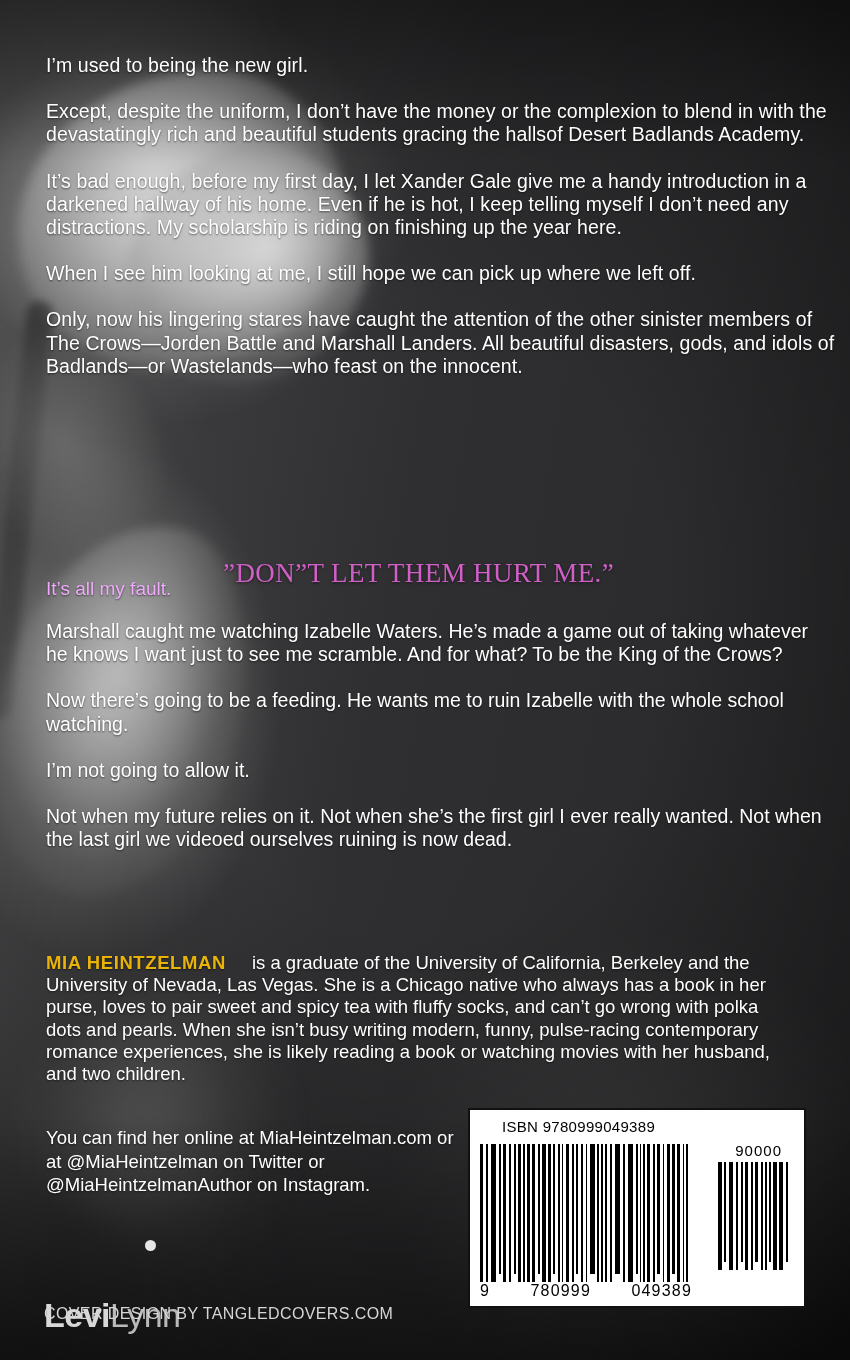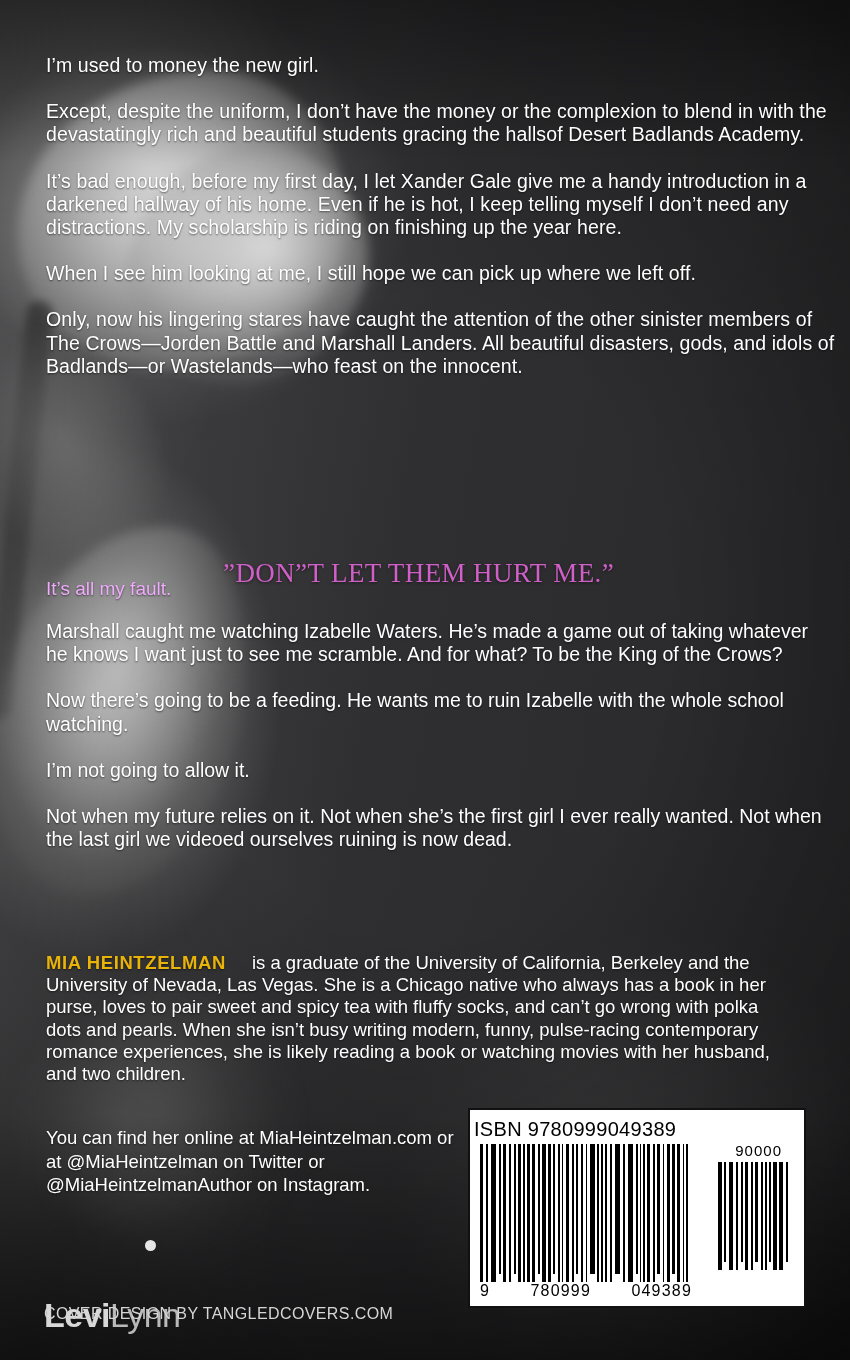--- a/index.html
+++ b/index.html
@@ -167,23 +167,23 @@
     left: 468px;
     top: 1108px;
     width: 338px;
     height: 200px;
     background: #ffffff;
     border: 2px solid #111;
     box-sizing: border-box;
   }
   .isbn-text {
     position: absolute;
-    left: 4px;
+    left: 32px;
     top: 8px;
-    font-size: 20px;
+    font-size: 15px;
     color: #000;
     font-family: "Liberation Sans", sans-serif;
     letter-spacing: 0.3px;
   }
   .supp-text {
     position: absolute;
     right: 22px;
     top: 32px;
     font-size: 15px;
     color: #000;
@@ -231,21 +231,21 @@
   <div class="bg-base"></div>
   <div class="bg-petal p1"></div>
   <div class="bg-petal p2"></div>
   <div class="bg-stem"></div>
   <div class="bg-petal p4"></div>
   <div class="bg-petal p3"></div>
   <div class="bg-petal p5"></div>
   <div class="bg-vignette"></div>
 
   <div class="blurb">
-    <p>I’m used to money the new girl.</p>
+    <p>I’m used to being the new girl.</p>
     <p>Except, despite the uniform, I don’t have the money or the complexion to blend in with the devastatingly rich and beautiful students gracing the hallsof Desert Badlands Academy.</p>
     <p>It’s bad enough, before my first day, I let Xander Gale give me a handy introduction in a darkened hallway of his home. Even if he is hot, I keep telling myself I don’t need any distractions. My scholarship is riding on finishing up the year here.</p>
     <p>When I see him looking at me, I still hope we can pick up where we left off.</p>
     <p>Only, now his lingering stares have caught the attention of the other sinister members of The Crows—Jorden Battle and Marshall Landers. All beautiful disasters, gods, and idols of Badlands—or Wastelands—who feast on the innocent.</p>
   </div>
 
   <div class="mid-line">It’s all my fault.</div>
   <div class="pullquote">”DON”T LET THEM HURT ME.”</div>
 
   <div class="blurb-2">

